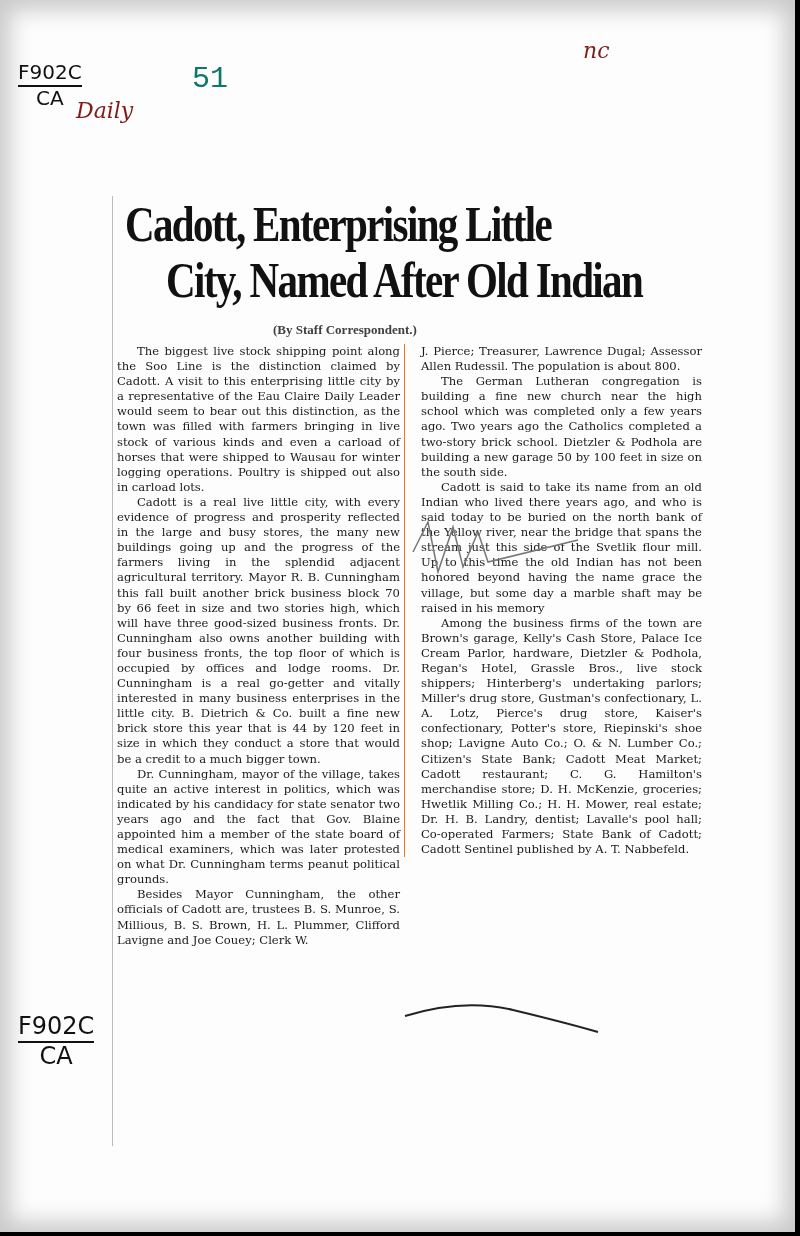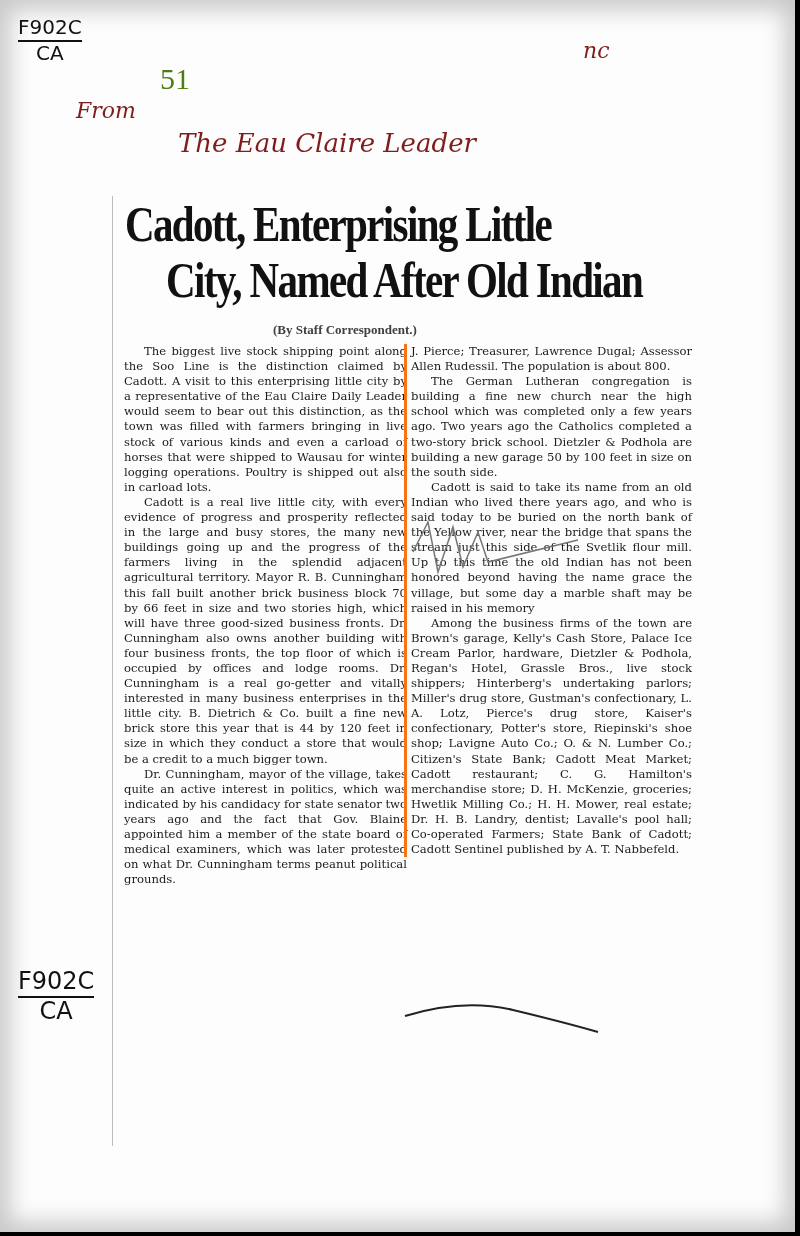--- a/index.html
+++ b/index.html
@@ -11,24 +11,24 @@
   .sheet {
     position:absolute; left:0; top:0; width:795px; height:1232px;
     background:#fdfdfd;
     box-shadow: inset 0 0 22px 10px #c9c9c9;
   }
   .hand {
     position:absolute; font-family:"DejaVu Serif", serif; font-style:italic; color:#7f1d1d;
   }
   .stamp {
     position:absolute; font-family:"DejaVu Sans", sans-serif; color:#111;
-    text-align:center; line-height:1.1;
+    text-align:center; line-height:1.1;margin-top:45px;
   }
   .stamp .top { display:block; border-bottom:2px solid #111; padding-bottom:2px; }
-  .pencil { position:absolute; font-family:Liberation Serif, serif; color:#4d7c0f; }
+  .pencil { position:absolute; font-family:Liberation Mono, monospace; color:#0f766e;margin-left:32px; }
   .clip {
     position:absolute; left:112px; top:196px; width:582px; height:950px;
     border-left:1px solid #bbb;
   }
   .headline {
     position:absolute; left:12px; top:0; width:560px;
     font-family:"Liberation Serif", serif; font-weight:bold; color:#111;
     font-size:50px; line-height:56px; letter-spacing:-2px;
     transform:scaleX(0.82); transform-origin:left top;
   }
@@ -38,51 +38,51 @@
     position:absolute; left:160px; top:126px;
     font-family:"Liberation Serif", serif; font-weight:bold; font-size:13px; color:#404040;
   }
   .col {
     position:absolute; top:148px; width:283px;
     font-family:"DejaVu Serif", serif; font-size:11.6px; line-height:15.1px;
     color:#1a1a1a; text-align:justify;
   }
   .col p { margin:0; text-indent:20px; }
   .col p.cont { text-indent:0; }
-  .col1 { left:4px;margin-left:7px; }
-  .col2 { left:291px; border-left:3px solid #f97316; padding-left:4px; width:281px; }
+  .col1 { left:4px; }
+  .col2 { left:291px; border-left:1px solid #f97316; padding-left:16px; width:281px; }
   .scribble { position:absolute; }
 </style>
 </head>
 <body>
 
 <div class="sheet">
 
   <div class="stamp" style="left:18px;top:16px;font-size:20px;">
     <span class="top">F902C</span>
     <span>CA</span>
   </div>
 
   <div class="pencil" style="left:160px;top:62px;font-size:30px;">51</div>
   <div class="hand" style="left:583px;top:38px;font-size:22px;">nc</div>
 
-  <div class="hand" style="left:76px;top:98px;font-size:22px;">From</div>
-  <div class="hand" style="left:178px;top:128px;font-size:26px;">The Eau Claire Leader</div>
+  <div class="hand" style="left:76px;top:98px;font-size:22px;">Daily</div>
 
   <div class="clip">
     <div class="headline">
       <span class="l1">Cadott, Enterprising Little</span>
       <span class="l2">City, Named After Old Indian</span>
     </div>
     <div class="byline">(By Staff  Correspondent.)</div>
 
     <div class="col col1">
       <p>The biggest live stock shipping point along the Soo Line is the distinction claimed by Cadott. A visit to this enterprising little city by a representative of the Eau Claire Daily Leader would seem to bear out this distinction, as the town was filled with farmers bringing in live stock of various kinds and even a carload of horses that were shipped to Wausau for winter logging operations. Poultry is shipped out also in carload lots.</p>
       <p>Cadott is a real live little city, with every evidence of progress and prosperity reflected in the large and busy stores, the many new buildings going up and the progress of the farmers living in the splendid adjacent agricultural territory. Mayor R. B. Cunningham this fall built another brick business block 70 by 66 feet in size and two stories high, which will have three good-sized business fronts. Dr. Cunningham also owns another building with four business fronts, the top floor of which is occupied by offices and lodge rooms. Dr. Cunningham is a real go-getter and vitally interested in many business enterprises in the little city. B. Dietrich &amp; Co. built a fine new brick store this year that is 44 by 120 feet in size in which they conduct a store that would be a credit to a much bigger town.</p>
       <p>Dr. Cunningham, mayor of the village, takes quite an active interest in politics, which was indicated by his candidacy for state senator two years ago and the fact that Gov. Blaine appointed him a member of the state board of medical examiners, which was later protested on what Dr. Cunningham terms peanut political grounds.</p>
+      <p>Besides Mayor Cunningham, the other officials of Cadott are, trustees B. S. Munroe, S. Millious, B. S. Brown, H. L. Plummer, Clifford Lavigne and Joe Couey; Clerk W.</p>
     </div>
 
     <div class="col col2">
       <p class="cont">J. Pierce; Treasurer, Lawrence Dugal; Assessor Allen Rudessil. The population is about 800.</p>
       <p>The German Lutheran congregation is building a fine new church near the high school which was completed only a few years ago. Two years ago the Catholics completed a two-story brick school. Dietzler &amp; Podhola are building a new garage 50 by 100 feet in size on the south side.</p>
       <p>Cadott is said to take its name from an old Indian who lived there years ago, and who is said today to be buried on the north bank of the Yellow river, near the bridge that spans the stream just this side of the Svetlik flour mill. Up to this time the old Indian has not been honored beyond having the name grace the village, but some day a marble shaft may be raised in his memory</p>
       <p>Among the business firms of the town are Brown's garage, Kelly's Cash Store, Palace Ice Cream Parlor, hardware, Dietzler &amp; Podhola, Regan's Hotel, Grassle Bros., live stock shippers; Hinterberg's undertaking parlors; Miller's drug store, Gustman's confectionary, L. A. Lotz, Pierce's drug store, Kaiser's confectionary, Potter's store, Riepinski's shoe shop; Lavigne Auto Co.; O. &amp; N. Lumber Co.; Citizen's State Bank; Cadott Meat Market; Cadott restaurant; C. G. Hamilton's merchandise store; D. H. McKenzie, groceries; Hwetlik Milling Co.; H. H. Mower, real estate; Dr. H. B. Landry, dentist; Lavalle's pool hall; Co-operated Farmers; State Bank of Cadott; Cadott Sentinel published by A. T. Nabbefeld.</p>
     </div>
 
     <svg class="scribble" width="180" height="80" style="left:295px;top:316px;">

